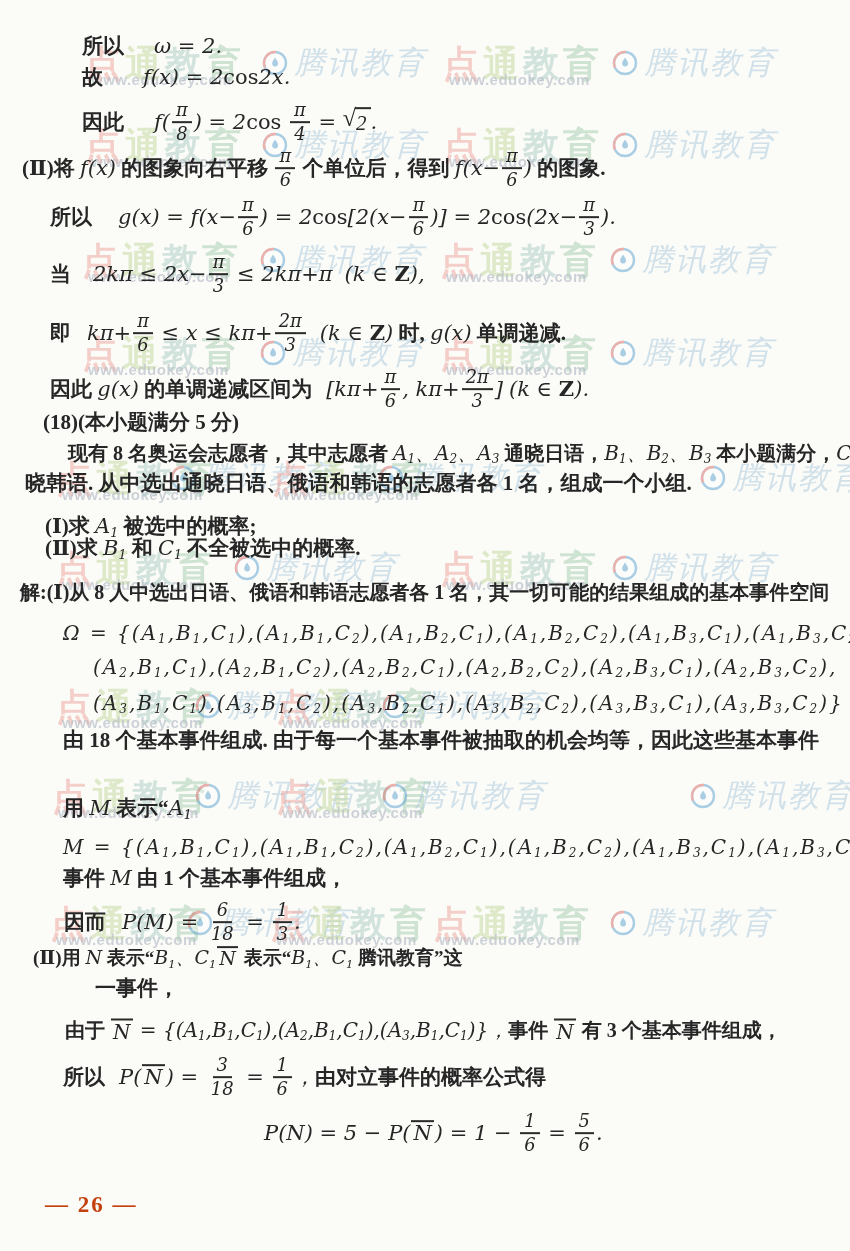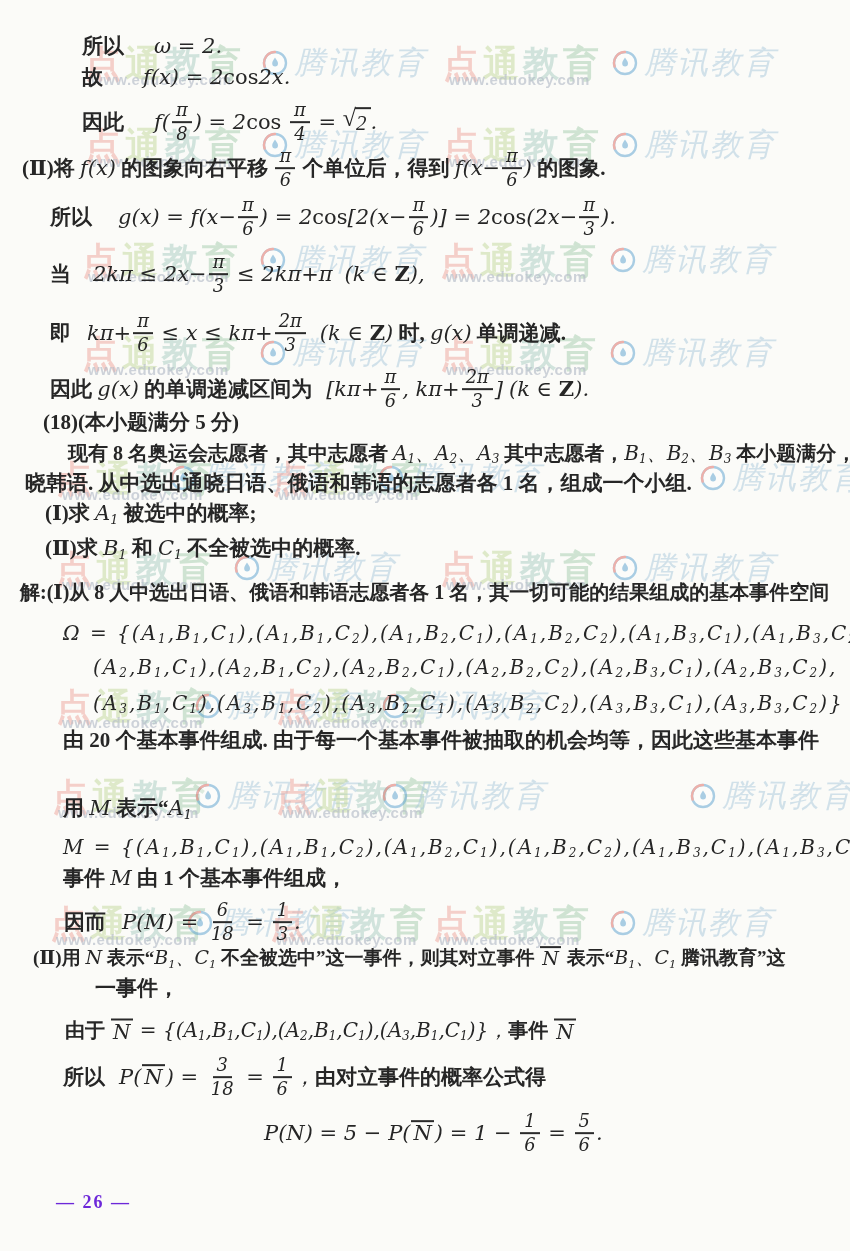--- a/index.html
+++ b/index.html
@@ -31,22 +31,22 @@
         margin:0 2px;line-height:1;}
   .frac .fn{padding:0 4px 2px;border-bottom:2px solid #2a2a2a;}
   .frac .fd{padding:2px 4px 0;}
   .sq{display:inline-flex;align-items:flex-start;font-style:normal;}
   .sq .rad{font-size:1.15em;line-height:.9;}
   .sq .sqv{border-top:2px solid #2a2a2a;padding:1px 4px 0 1px;margin-left:-1px;
            font-style:italic;}
   .ov{display:inline-block;border-top:2px solid #2a2a2a;padding:0 2px;line-height:1.1;
       font-family:"DejaVu Serif",serif;font-style:italic;margin:0 1px;}
   .gap{display:inline-block;}
-  .footer{position:absolute;z-index:2;color:#6d28d9;font-size:18px;font-weight:600;
-          letter-spacing:2px;margin-left:11px;}
+  .footer{position:absolute;z-index:2;color:#c2410c;font-size:23px;font-weight:600;
+          letter-spacing:2px;}
 </style>
 </head>
 <body>
 
 <div class="page">
   <div class="wm-layer">
       <div class="wm wm-dt" style="left: 85px; top: 40px;"><span style="color: rgb(239, 164, 156);">点</span><span style="color: rgb(194, 217, 156);">通</span><span style="color: rgb(168, 205, 194);">教</span><span style="color: rgb(165, 205, 173);">育</span></div>
       <div class="wm wm-url" style="left: 91px; top: 71px; color: rgb(182, 189, 201);">www.eduokey.com</div>
       <div class="wm wm-tx" style="left: 262px; top: 42px;">
         <svg width="26" height="26" viewBox="0 0 26 26">
@@ -248,33 +248,33 @@
   <div class="txt-layer">
       <div class="line" style="left: 82px; top: 46px;"><span class="ct">所以</span><span class="gap" style="width: 30px;"></span><span class="mt">ω = 2.</span></div>
       <div class="line" style="left: 82px; top: 77px;"><span class="ct">故</span><span class="gap" style="width: 40px;"></span><span class="mt">f(x) = 2<span class="up">cos</span>2x.</span></div>
       <div class="line" style="left: 82px; top: 122px;"><span class="ct">因此</span><span class="gap" style="width: 30px;"></span><span class="mt">f(</span><span class="frac"><span class="fn">π</span><span class="fd">8</span></span><span class="mt">) = 2<span class="up">cos</span> </span><span class="frac"><span class="fn">π</span><span class="fd">4</span></span><span class="mt"> = </span><span class="sq"><span class="rad">√</span><span class="sqv">2</span></span><span class="mt">.</span></div>
       <div class="line" style="left: 22px; top: 168px;"><span class="ct">(Ⅱ)将 </span><span class="mt">f(x)</span><span class="ct"> 的图象向右平移 </span><span class="frac"><span class="fn">π</span><span class="fd">6</span></span><span class="ct"> 个单位后，得到 </span><span class="mt">f(x−</span><span class="frac"><span class="fn">π</span><span class="fd">6</span></span><span class="mt">)</span><span class="ct"> 的图象.</span></div>
       <div class="line" style="left: 50px; top: 217px;"><span class="ct">所以</span><span class="gap" style="width: 26px;"></span><span class="mt">g(x) = f(x−</span><span class="frac"><span class="fn">π</span><span class="fd">6</span></span><span class="mt">) = 2<span class="up">cos</span>[2(x−</span><span class="frac"><span class="fn">π</span><span class="fd">6</span></span><span class="mt">)] = 2<span class="up">cos</span>(2x−</span><span class="frac"><span class="fn">π</span><span class="fd">3</span></span><span class="mt">).</span></div>
       <div class="line" style="left: 50px; top: 274px;"><span class="ct">当</span><span class="gap" style="width: 22px;"></span><span class="mt">2kπ ≤ 2x−</span><span class="frac"><span class="fn">π</span><span class="fd">3</span></span><span class="mt"> ≤ 2kπ+π</span><span class="gap" style="width: 12px;"></span><span class="mt">(k ∈ <span class="bz">Z</span>),</span></div>
       <div class="line" style="left: 50px; top: 333px;"><span class="ct">即</span><span class="gap" style="width: 16px;"></span><span class="mt">kπ+</span><span class="frac"><span class="fn">π</span><span class="fd">6</span></span><span class="mt"> ≤ x ≤ kπ+</span><span class="frac"><span class="fn">2π</span><span class="fd">3</span></span><span class="gap" style="width: 12px;"></span><span class="mt">(k ∈ <span class="bz">Z</span>)</span><span class="ct"> 时, </span><span class="mt">g(x)</span><span class="ct"> 单调递减.</span></div>
       <div class="line" style="left: 50px; top: 389px;"><span class="ct">因此 </span><span class="mt">g(x)</span><span class="ct"> 的单调递减区间为</span><span class="gap" style="width: 14px;"></span><span class="mt">[kπ+</span><span class="frac"><span class="fn">π</span><span class="fd">6</span></span><span class="mt">, kπ+</span><span class="frac"><span class="fn">2π</span><span class="fd">3</span></span><span class="mt">]</span><span class="gap" style="width: 6px;"></span><span class="mt">(k ∈ <span class="bz">Z</span>).</span></div>
       <div class="line" style="left: 43px; top: 422px;"><span class="ct">(18)(本小题满分 5 分)</span></div>
-      <div class="line" style="left: 68px; top: 453px; font-size: 20px;"><span class="ct">现有 8 名奥运会志愿者，其中志愿者 </span><span class="mt">A<sub>1</sub>、A<sub>2</sub>、A<sub>3</sub></span><span class="ct"> 其中志愿者，</span><span class="mt">B<sub>1</sub>、B<sub>2</sub>、B<sub>3</sub></span><span class="ct"> 本小题满分，</span><span class="mt">C<sub>1</sub>、C</span></div>
+      <div class="line" style="left: 68px; top: 453px; font-size: 20px;"><span class="ct">现有 8 名奥运会志愿者，其中志愿者 </span><span class="mt">A<sub>1</sub>、A<sub>2</sub>、A<sub>3</sub></span><span class="ct"> 通晓日语，</span><span class="mt">B<sub>1</sub>、B<sub>2</sub>、B<sub>3</sub></span><span class="ct"> 本小题满分，</span><span class="mt">C<sub>1</sub>、C</span></div>
       <div class="line" style="left: 25px; top: 483px;"><span class="ct">晓韩语. 从中选出通晓日语、俄语和韩语的志愿者各 1 名，组成一个小组.</span></div>
-      <div class="line" style="left: 45px; top: 513px;"><span class="ct">(Ⅰ)求 </span><span class="mt">A<sub>1</sub></span><span class="ct"> 被选中的概率;</span></div>
+      <div class="line" style="left: 45px; top: 526px;"><span class="ct">(Ⅰ)求 </span><span class="mt">A<sub>1</sub></span><span class="ct"> 被选中的概率;</span></div>
       <div class="line" style="left: 45px; top: 548px;"><span class="ct">(Ⅱ)求 </span><span class="mt">B<sub>1</sub></span><span class="ct"> 和 </span><span class="mt">C<sub>1</sub></span><span class="ct"> 不全被选中的概率.</span></div>
       <div class="line" style="left: 20px; top: 592px; font-size: 20px;"><span class="ct b">解:</span><span class="ct">(Ⅰ)从 8 人中选出日语、俄语和韩语志愿者各 1 名，其一切可能的结果组成的基本事件空间</span></div>
       <div class="line" style="left: 63px; top: 633px; font-size: 20px; letter-spacing: 2px;"><span class="mt">Ω = {(A<sub>1</sub>,B<sub>1</sub>,C<sub>1</sub>),(A<sub>1</sub>,B<sub>1</sub>,C<sub>2</sub>),(A<sub>1</sub>,B<sub>2</sub>,C<sub>1</sub>),(A<sub>1</sub>,B<sub>2</sub>,C<sub>2</sub>),(A<sub>1</sub>,B<sub>3</sub>,C<sub>1</sub>),(A<sub>1</sub>,B<sub>3</sub>,C<sub>2</sub>),</span></div>
       <div class="line" style="left: 93px; top: 667px; font-size: 20px; letter-spacing: 2px;"><span class="mt">(A<sub>2</sub>,B<sub>1</sub>,C<sub>1</sub>),(A<sub>2</sub>,B<sub>1</sub>,C<sub>2</sub>),(A<sub>2</sub>,B<sub>2</sub>,C<sub>1</sub>),(A<sub>2</sub>,B<sub>2</sub>,C<sub>2</sub>),(A<sub>2</sub>,B<sub>3</sub>,C<sub>1</sub>),(A<sub>2</sub>,B<sub>3</sub>,C<sub>2</sub>),</span></div>
       <div class="line" style="left: 93px; top: 703px; font-size: 20px; letter-spacing: 2px;"><span class="mt">(A<sub>3</sub>,B<sub>1</sub>,C<sub>1</sub>),(A<sub>3</sub>,B<sub>1</sub>,C<sub>2</sub>),(A<sub>3</sub>,B<sub>2</sub>,C<sub>1</sub>),(A<sub>3</sub>,B<sub>2</sub>,C<sub>2</sub>),(A<sub>3</sub>,B<sub>3</sub>,C<sub>1</sub>),(A<sub>3</sub>,B<sub>3</sub>,C<sub>2</sub>)}</span></div>
-      <div class="line" style="left: 63px; top: 740px;"><span class="ct">由 20 个基本事件组成. 由于每一个基本事件被抽取的机会均等，因此这些基本事件</span></div>
+      <div class="line" style="left: 63px; top: 740px;"><span class="ct">由 18 个基本事件组成. 由于每一个基本事件被抽取的机会均等，因此这些基本事件</span></div>
       <div class="line" style="left: 63px; top: 808px;"><span class="ct">用 </span><span class="mt">M</span><span class="ct"> 表示“</span><span class="mt">A<sub>1</sub></span></div>
       <div class="line" style="left: 63px; top: 847px; font-size: 20px; letter-spacing: 2px;"><span class="mt">M = {(A<sub>1</sub>,B<sub>1</sub>,C<sub>1</sub>),(A<sub>1</sub>,B<sub>1</sub>,C<sub>2</sub>),(A<sub>1</sub>,B<sub>2</sub>,C<sub>1</sub>),(A<sub>1</sub>,B<sub>2</sub>,C<sub>2</sub>),(A<sub>1</sub>,B<sub>3</sub>,C<sub>1</sub>),(A<sub>1</sub>,B<sub>3</sub>,C)}</span></div>
       <div class="line" style="left: 63px; top: 878px;"><span class="ct">事件 </span><span class="mt">M</span><span class="ct"> 由 1 个基本事件组成，</span></div>
       <div class="line" style="left: 64px; top: 922px;"><span class="ct">因而</span><span class="gap" style="width: 16px;"></span><span class="mt">P(M) = </span><span class="frac"><span class="fn">6</span><span class="fd">18</span></span><span class="mt"> = </span><span class="frac"><span class="fn">1</span><span class="fd">3</span></span><span class="mt">.</span></div>
-      <div class="line" style="left: 33px; top: 958px; font-size: 19px;"><span class="ct">(Ⅱ)用 </span><span class="mt">N</span><span class="ct"> 表示“</span><span class="mt">B<sub>1</sub>、C<sub>1</sub></span><span class="ct"> 不全被选中”这一事件，则其对立事件 </span><span class="ov">N</span><span class="ct"> 表示“</span><span class="mt">B<sub>1</sub>、C<sub>1</sub></span><span class="ct"> 腾讯教育”这</span></div>
+      <div class="line" style="left: 33px; top: 958px; font-size: 19px;"><span class="ct">(Ⅱ)用 </span><span class="mt">N</span><span class="ct"> 表示“</span><span class="mt">B<sub>1</sub>、C<sub>1</sub></span><span class="ov">N</span><span class="ct"> 表示“</span><span class="mt">B<sub>1</sub>、C<sub>1</sub></span><span class="ct"> 腾讯教育”这</span></div>
       <div class="line" style="left: 95px; top: 988px;"><span class="ct">一事件，</span></div>
-      <div class="line" style="left: 65px; top: 1030px; font-size: 20px;"><span class="ct">由于 </span><span class="ov">N</span><span class="mt"> = {(A<sub>1</sub>,B<sub>1</sub>,C<sub>1</sub>),(A<sub>2</sub>,B<sub>1</sub>,C<sub>1</sub>),(A<sub>3</sub>,B<sub>1</sub>,C<sub>1</sub>)}，</span><span class="ct">事件 </span><span class="ov">N</span></div>
+      <div class="line" style="left: 65px; top: 1030px; font-size: 20px;"><span class="ct">由于 </span><span class="ov">N</span><span class="mt"> = {(A<sub>1</sub>,B<sub>1</sub>,C<sub>1</sub>),(A<sub>2</sub>,B<sub>1</sub>,C<sub>1</sub>),(A<sub>3</sub>,B<sub>1</sub>,C<sub>1</sub>)}，</span><span class="ct">事件 </span><span class="ov">N</span><span class="ct"> 有 3 个基本事件组成，</span></div>
       <div class="line" style="left: 63px; top: 1077px;"><span class="ct">所以</span><span class="gap" style="width: 14px;"></span><span class="mt">P(</span><span class="ov">N</span><span class="mt">) = </span><span class="frac"><span class="fn">3</span><span class="fd">18</span></span><span class="mt"> = </span><span class="frac"><span class="fn">1</span><span class="fd">6</span></span><span class="mt">，</span><span class="ct">由对立事件的概率公式得</span></div>
       <div class="line" style="left: 264px; top: 1133px;"><span class="mt">P(N) = 5 − P(</span><span class="ov">N</span><span class="mt">) = 1 − </span><span class="frac"><span class="fn">1</span><span class="fd">6</span></span><span class="mt"> = </span><span class="frac"><span class="fn">5</span><span class="fd">6</span></span><span class="mt">.</span></div>
     </div>
   <div class="footer" style="left:45px;top:1192px;">— 26 —</div>
 </div>
 
 </body></html>

